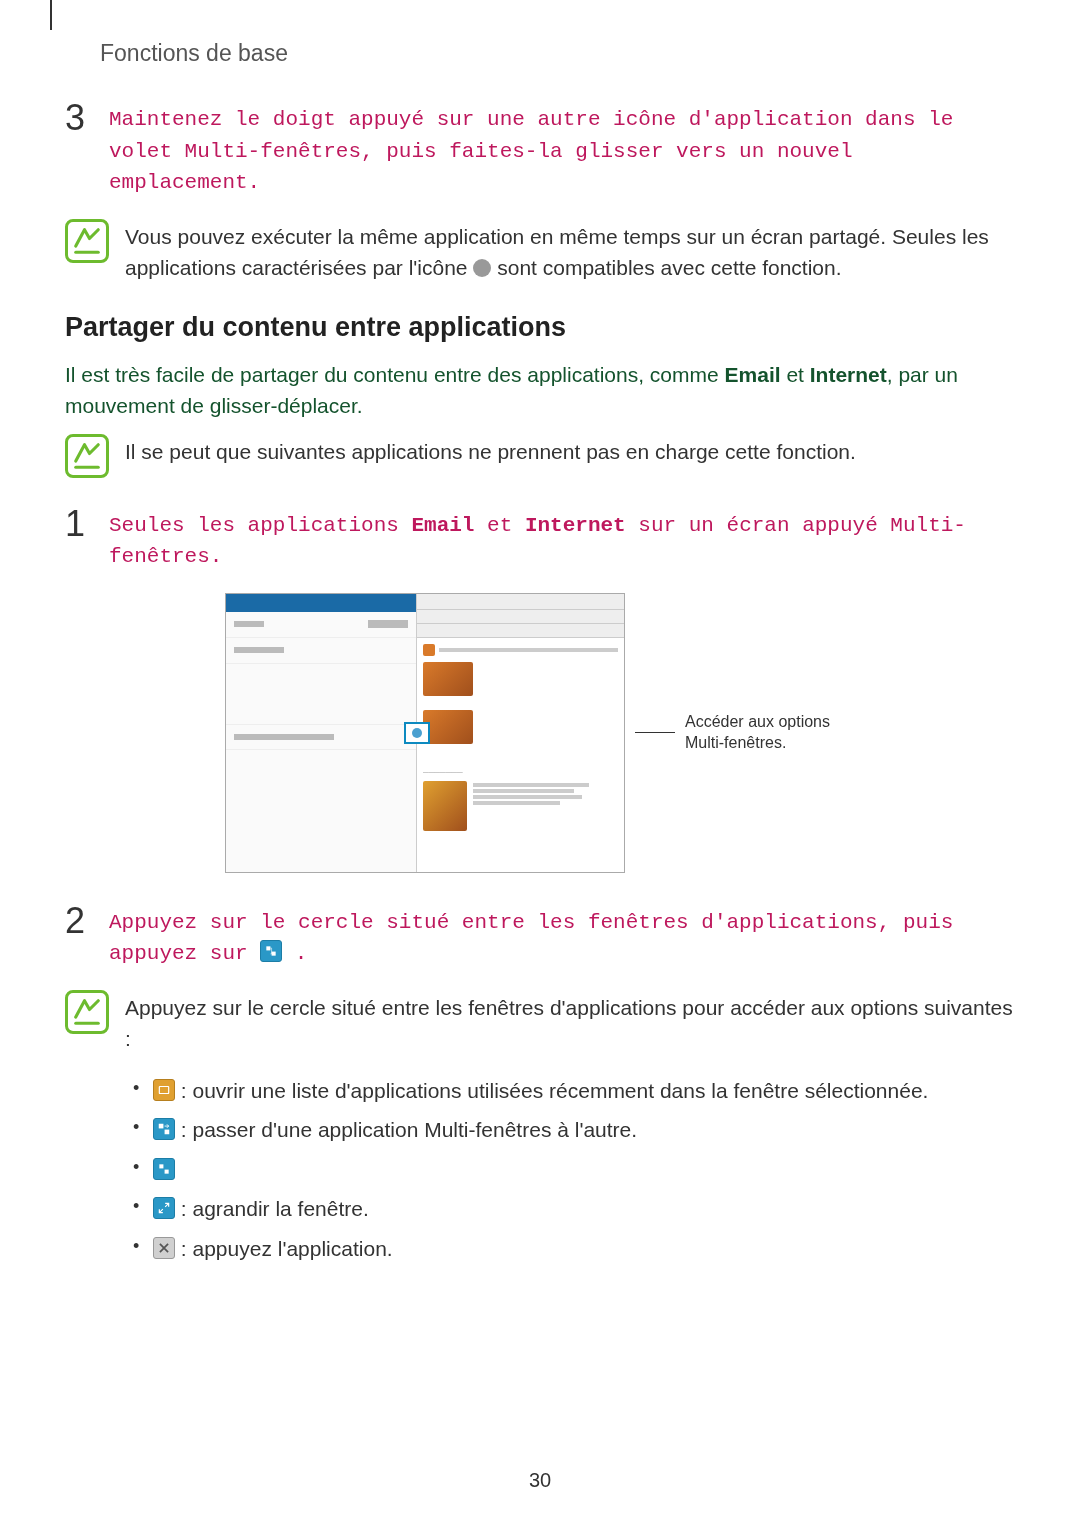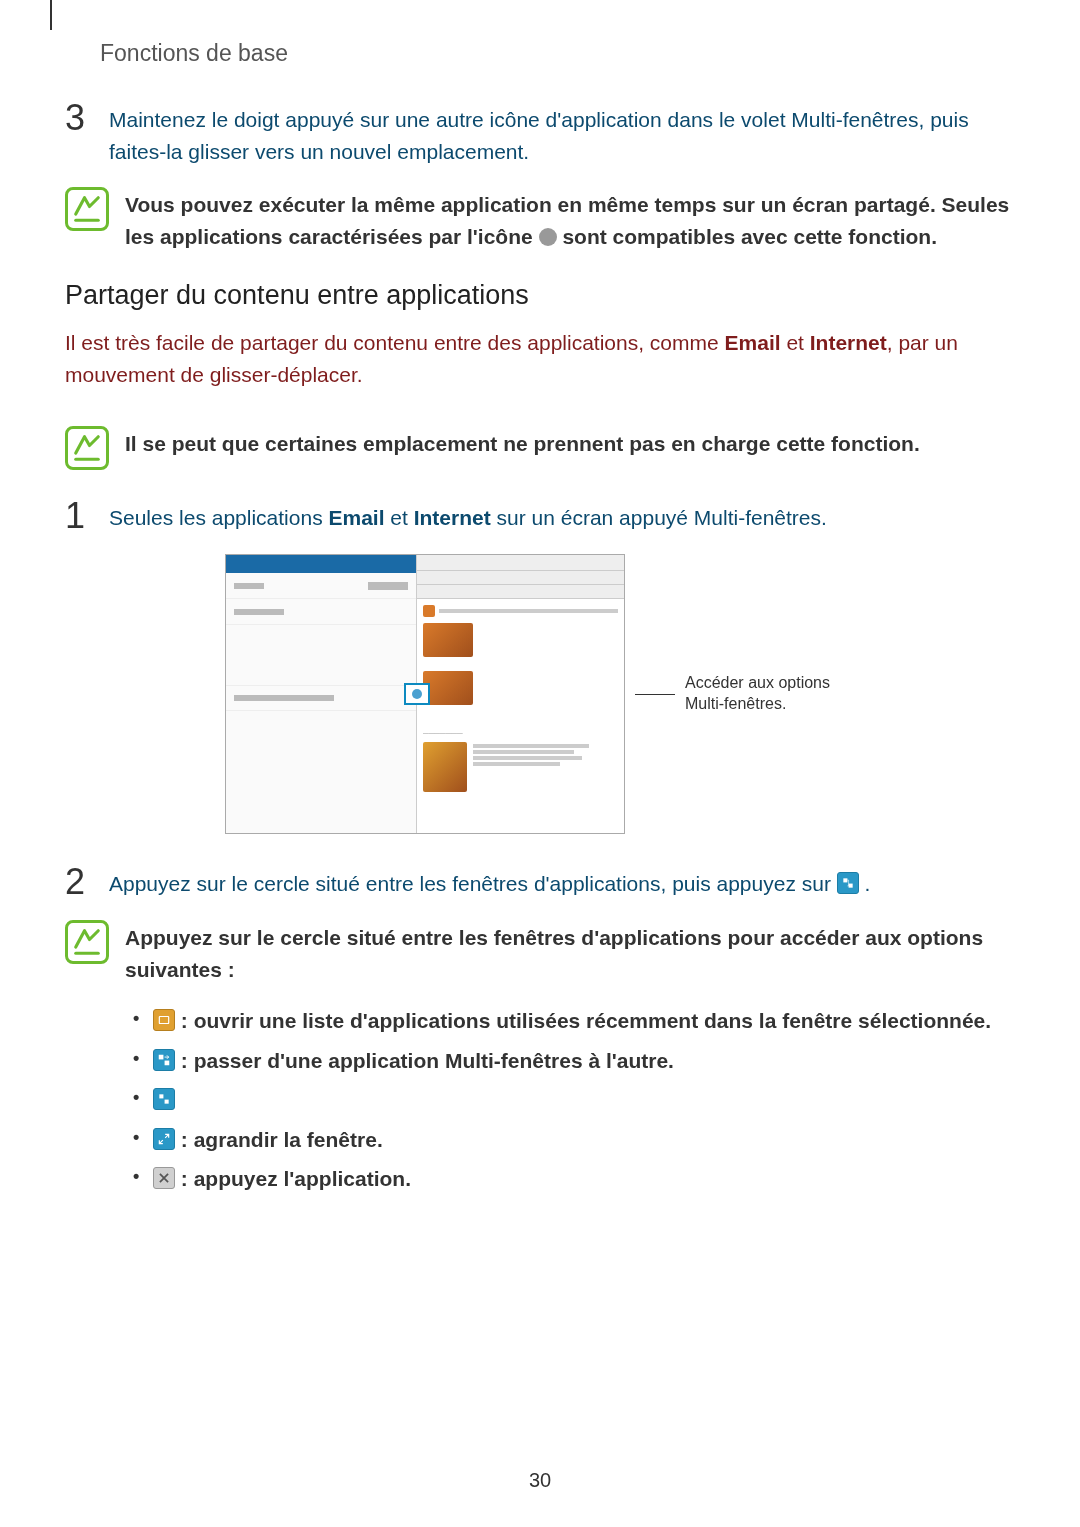--- a/index.html
+++ b/index.html
@@ -42,23 +42,24 @@
     .step-number {
       font-size: 36px;
       font-weight: 400;
       line-height: 1;
       color: #333;
       min-width: 28px;
     }
     .step-text, .body-text {
       font-size: 21px;
       line-height: 1.5;
-      color: #0c4a6e;
+      color: #be185d;
       padding-top: 4px;
       flex: 1;
+      font-family: Liberation Mono, monospace;
     }
     .note-row {
       display: flex;
       align-items: flex-start;
       gap: 16px;
       margin-bottom: 28px;
     }
     .note-icon {
       width: 44px;
       height: 44px;
@@ -69,44 +70,43 @@
       justify-content: center;
       flex-shrink: 0;
     }
     .note-icon svg { width: 30px; height: 30px; }
     .note-text {
       font-size: 21px;
       line-height: 1.5;
       color: #333;
       padding-top: 2px;
       flex: 1;
-      font-weight: bold;
     }
     .inline-icon-circle {
       display: inline-block;
       width: 18px;
       height: 18px;
       background: #999;
       border-radius: 50%;
       vertical-align: middle;
       position: relative;
       top: -1px;
     }
     h2.section-heading {
       font-size: 27px;
-      font-weight: 400;
+      font-weight: 700;
       color: #222;
       margin-top: 27px;
       margin-bottom: 16px;
     }
     .para {
       font-size: 21px;
       line-height: 1.5;
-      color: #7f1d1d;
-      margin-bottom: 36px;
+      color: #14532d;
+      margin-bottom: 12px;
     }
     strong { font-weight: 700; }
 
     .figure-wrap {
       display: flex;
       justify-content: center;
       align-items: center;
       margin: 10px 0 30px 0;
       gap: 10px;
     }
@@ -273,21 +273,21 @@
     <span>Il est très facile de partager du contenu entre des applications, comme </span><strong>Email</strong><span> et </span><strong>Internet</strong><span>, par un mouvement de glisser-déplacer.</span>
   </p>
 
   <div class="note-row">
     <div class="note-icon">
       <svg viewBox="0 0 24 24" fill="none" stroke="#6dbb2e" stroke-width="2.5">
         <path d="M3 16 L10 3 L14 10 L21 3" stroke-linecap="round" stroke-linejoin="round"></path>
         <path d="M3 21 L21 21" stroke-linecap="round"></path>
       </svg>
     </div>
-    <div class="note-text">Il se peut que certaines emplacement ne prennent pas en charge cette fonction.</div>
+    <div class="note-text">Il se peut que suivantes applications ne prennent pas en charge cette fonction.</div>
   </div>
 
   <div class="numbered-step">
     <div class="step-number">1</div>
     <div class="step-text">
       <span>Seules les applications </span><strong>Email</strong><span> et </span><strong>Internet</strong><span> sur un écran appuyé Multi-fenêtres.</span>
     </div>
   </div>
 
   <div class="figure-wrap">

